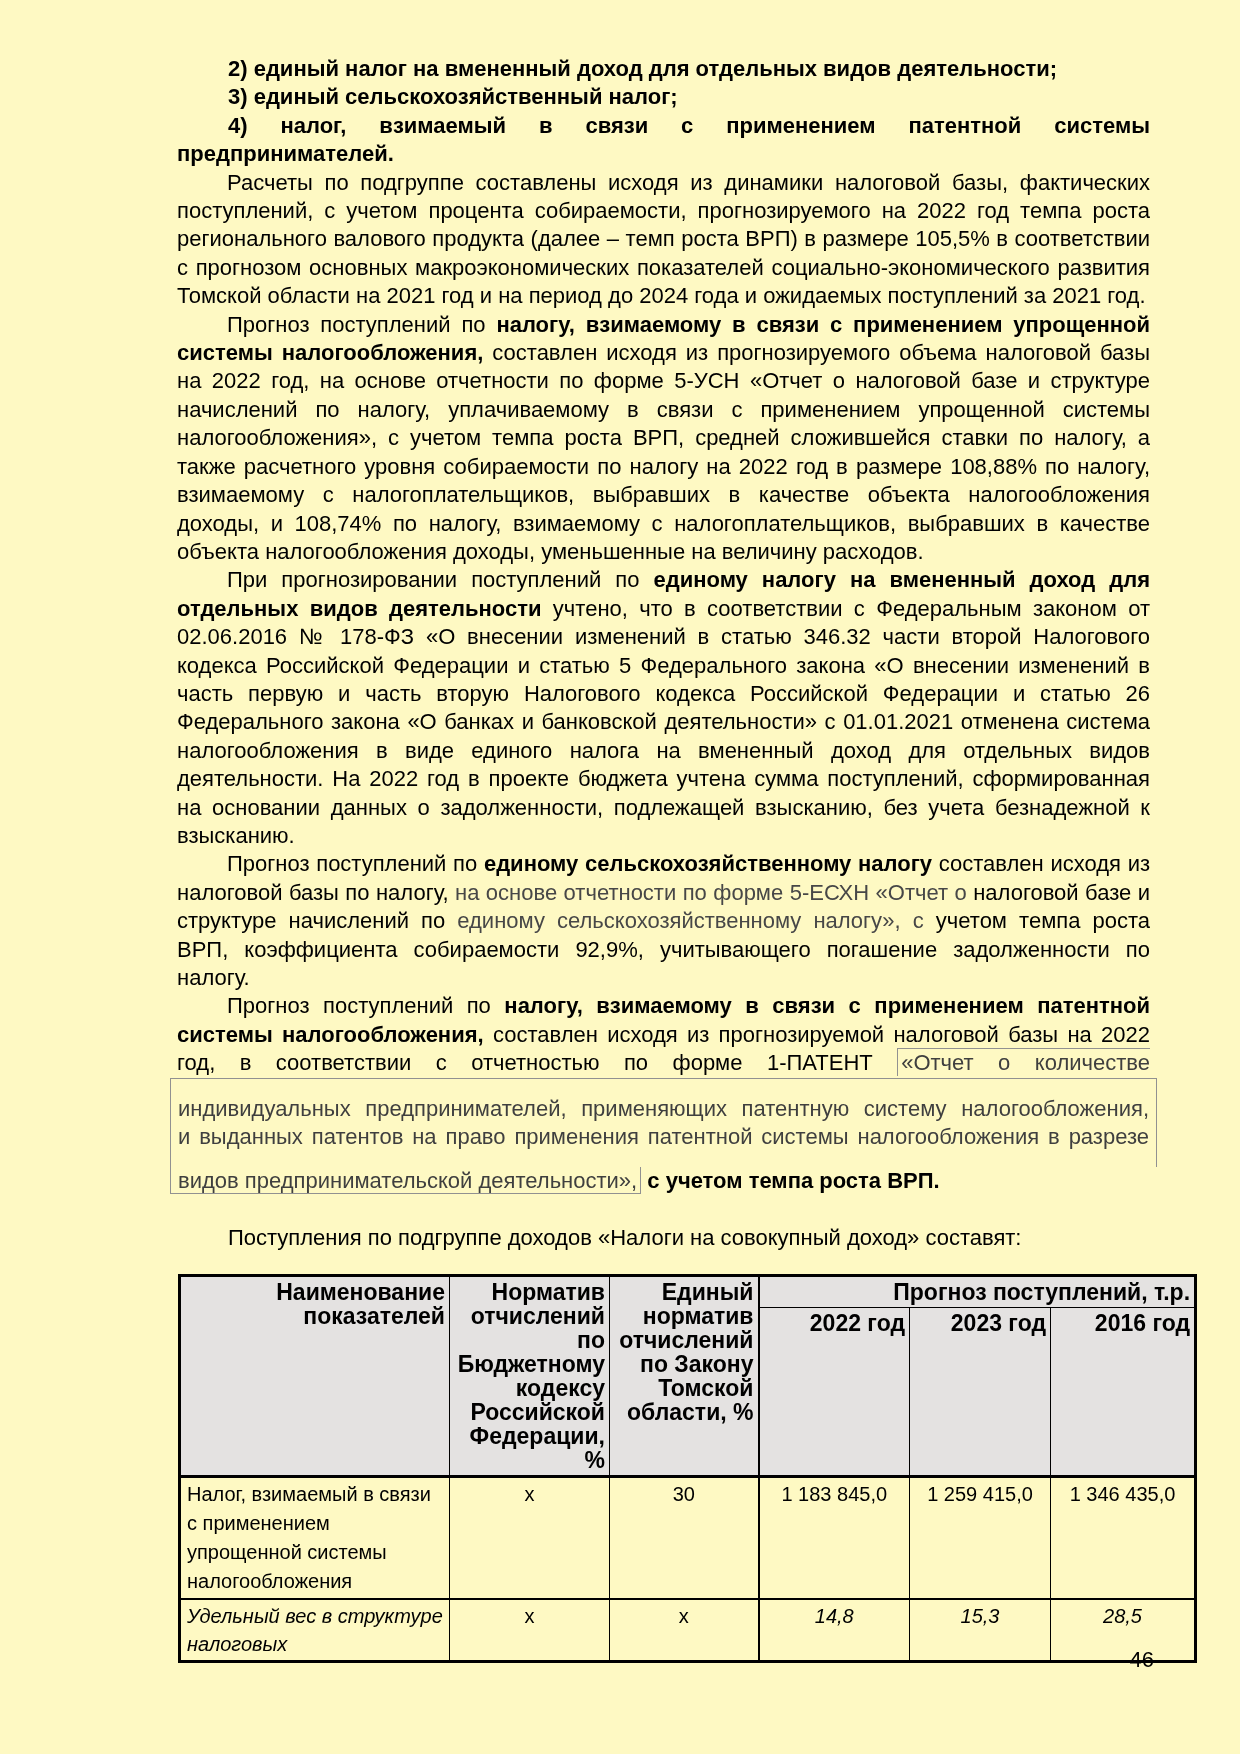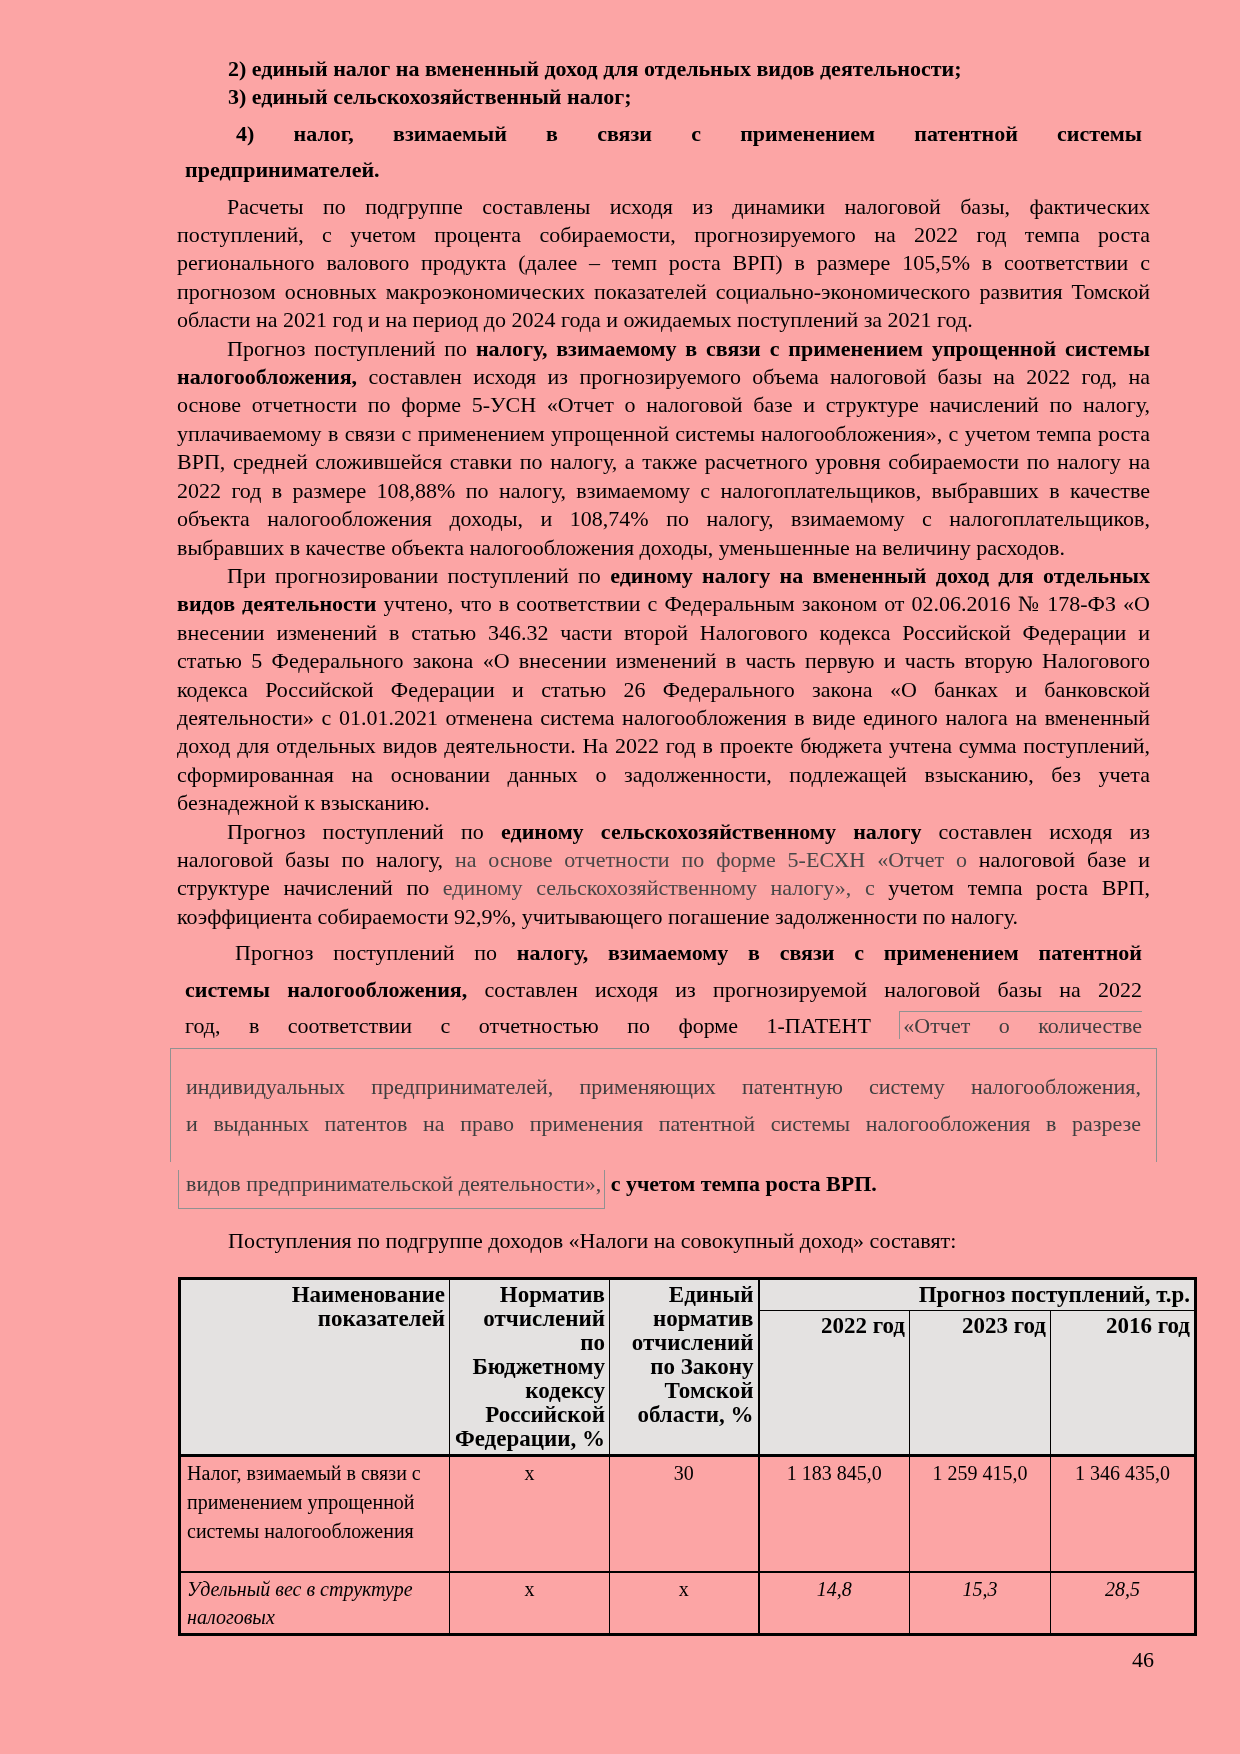--- a/index.html
+++ b/index.html
@@ -1,33 +1,33 @@
 <!DOCTYPE html>
 <html><head>
 <meta charset="utf-8">
 <style>
   html,body{margin:0;padding:0;background:#fff;}
   .page{
     width:1240px;height:1754px;position:relative;overflow:hidden;
-    background:#fca5a5;color:#000;
-    font-family:Liberation Serif, serif;
+    background:#fef9c3;color:#000;
+    font-family:Liberation Sans, sans-serif;
     font-size:22px;line-height:28.4px;
   }
   .content{padding:55px 90px 0 177px;width:973px;box-sizing:content-box;}
   .item{font-weight:bold;margin:0;text-indent:51px;}
   .jl{text-align:justify;text-align-last:justify;}
   .p{text-align:justify;text-indent:50px;margin:0;}
   .b{font-weight:bold;}
   .g{color:#474747;}
-  .ln{margin:8px;}
+  .ln{margin:0;}
   .bx-open{border-top:1px solid #919191;border-left:1px solid #919191;padding:1px 0 1px 3px;color:#3f3f3f;}
   .bx-mid{border-left:1px solid #919191;border-right:1px solid #919191;border-top:1px solid #919191;
           margin:0 -7px;padding:16px 7px;color:#3f3f3f;}
   .bx-close{border-left:1px solid #919191;border-right:1px solid #919191;border-bottom:1px solid #919191;
-            margin-left:-7px;padding:1px 3px 12px 7px;color:#3f3f3f;}
+            margin-left:-7px;padding:1px 3px 0 7px;color:#3f3f3f;}
   .caption{margin:28px 0 0 0;text-indent:51px;}
 
   table.t{
     border-collapse:collapse;margin:22px 0 0 1px;width:1016px;table-layout:fixed;
     border:3px solid #000;
   }
   table.t th,table.t td{border:1.5px solid #000;vertical-align:top;padding:2px 6px;box-sizing:border-box;}
   table.t thead th{
     background:#e4e2e1;font-weight:bold;text-align:right;
     font-size:23px;line-height:24px;padding:3px 4px;

